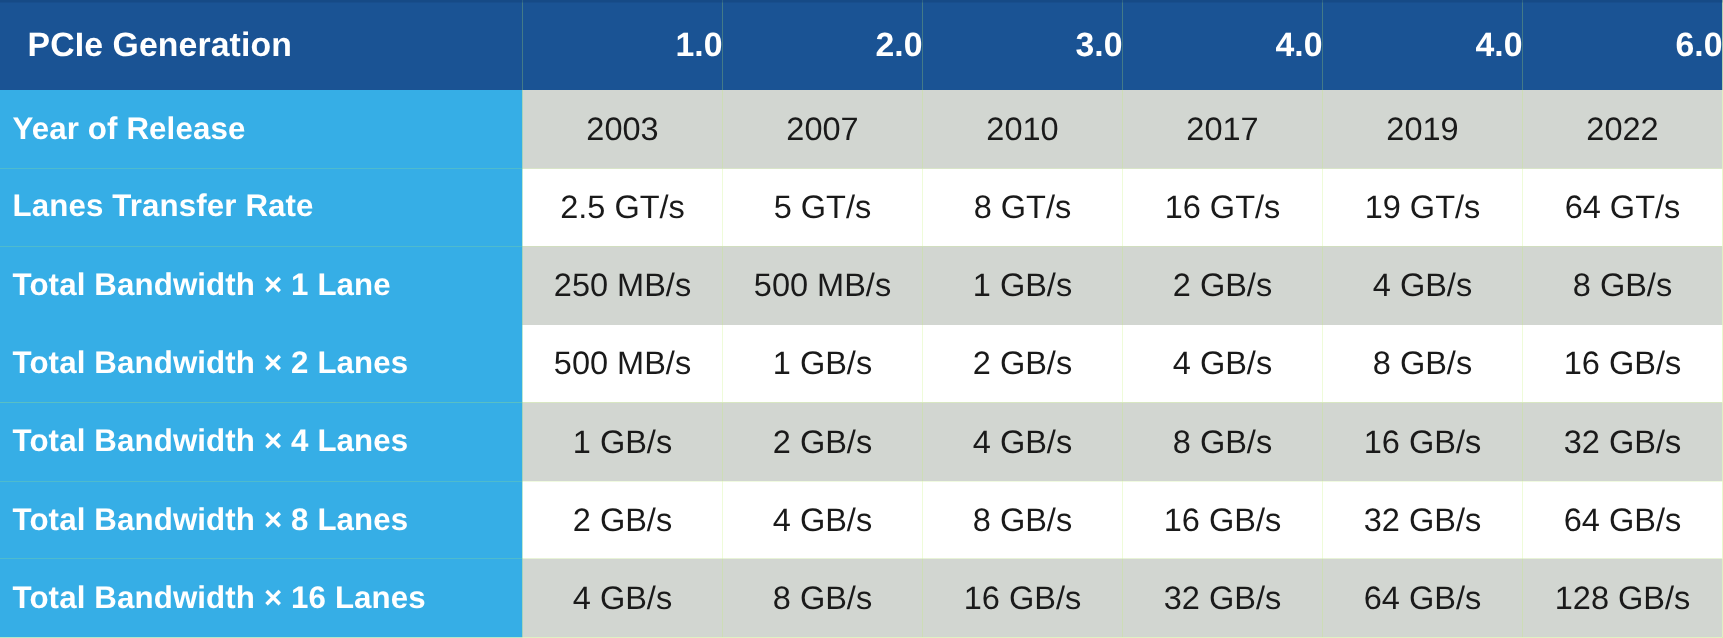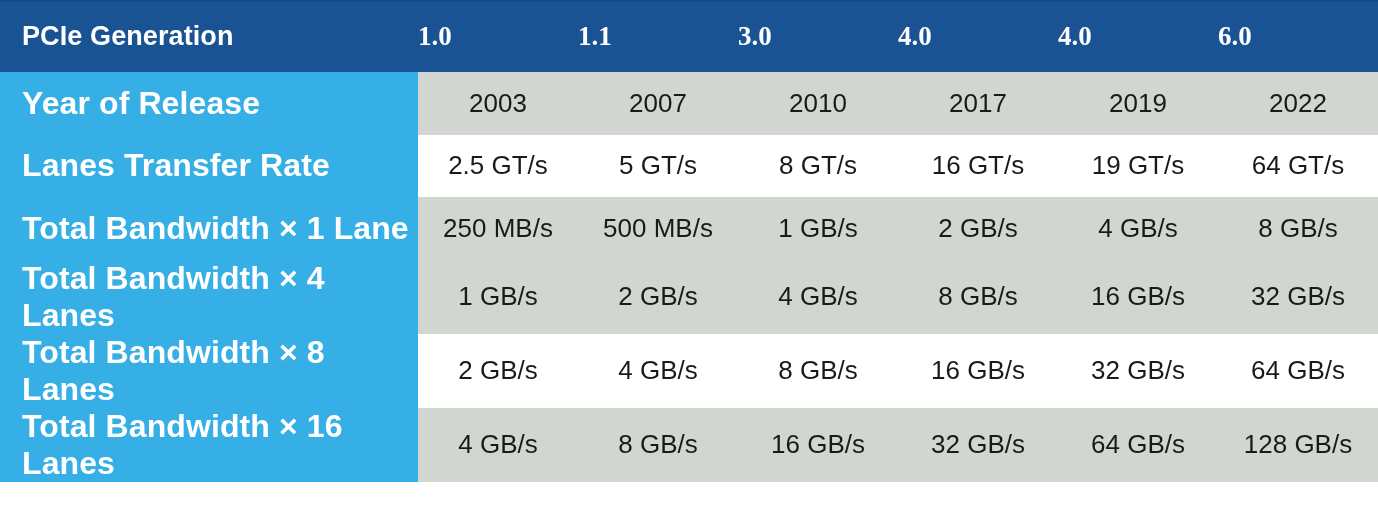--- a/index.html
+++ b/index.html
@@ -39,42 +39,41 @@
     border: none;
     box-shadow: inset 0 2px 0 0 #164A86;
   }
   th.header-label {
     text-align: left;
     padding-left: 22px;
     font-size: 27px;
     letter-spacing: 0.1px;
   }
   th.header-gen {
-    text-align: left;
+    text-align: right;
     font-size: 27px;
-    font-family: Liberation Serif, serif;
   }
 
   
   tbody tr { height: 62.57px; }
 
   tbody td {
     padding: 0;
     margin: 0;
     border: none;
     vertical-align: middle;
   }
 
   td.row-label {
     background: #36AEE6;
     color: #ffffff;
     font-weight: bold;
-    font-size: 32px;
+    font-size: 25px;
     text-align: left;
-    padding-left: 22px;
+    padding-left: 10px;
     letter-spacing: 0.1px;
   }
 
   td.value {
     text-align: center;
     color: #1A1A1A;
     font-size: 26px;
     font-weight: normal;
     white-space: nowrap;
   }
@@ -93,21 +92,21 @@
       <col class="gen-col">
     <col class="gen-col">
       <col class="gen-col">
       <col class="gen-col">
   </colgroup>
 
   <thead>
     <tr>
       <th class="header-label">PCIe Generation</th>
       <th class="header-gen">1.0</th>
-      <th class="header-gen">1.1</th>
+      <th class="header-gen">2.0</th>
       <th class="header-gen">3.0</th>
       <th class="header-gen">4.0</th>
       <th class="header-gen">4.0</th>
       <th class="header-gen">6.0</th>
     </tr>
   </thead>
 
   <tbody>
     <tr class="band-gray">
       <td class="row-label">Year of Release</td>
@@ -132,20 +131,29 @@
     <tr class="band-gray">
       <td class="row-label">Total Bandwidth × 1 Lane</td>
       <td class="value">250 MB/s</td>
       <td class="value">500 MB/s</td>
       <td class="value">1 GB/s</td>
       <td class="value">2 GB/s</td>
       <td class="value">4 GB/s</td>
       <td class="value">8 GB/s</td>
     </tr>
 
+    <tr class="band-white">
+      <td class="row-label">Total Bandwidth × 2 Lanes</td>
+      <td class="value">500 MB/s</td>
+      <td class="value">1 GB/s</td>
+      <td class="value">2 GB/s</td>
+      <td class="value">4 GB/s</td>
+      <td class="value">8 GB/s</td>
+      <td class="value">16 GB/s</td>
+    </tr>
 
     <tr class="band-gray">
       <td class="row-label">Total Bandwidth × 4 Lanes</td>
       <td class="value">1 GB/s</td>
       <td class="value">2 GB/s</td>
       <td class="value">4 GB/s</td>
       <td class="value">8 GB/s</td>
       <td class="value">16 GB/s</td>
       <td class="value">32 GB/s</td>
     </tr>

